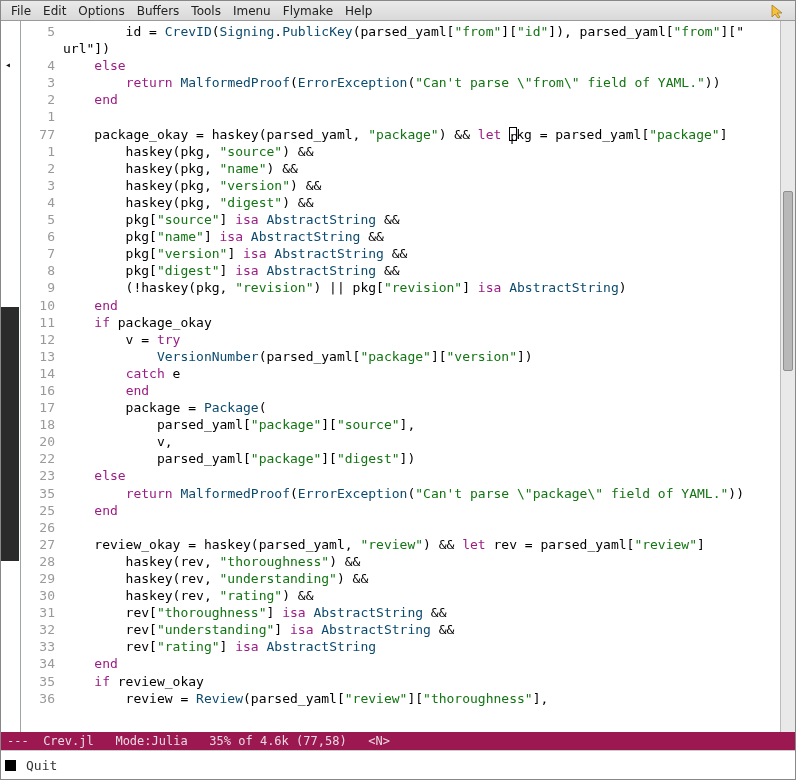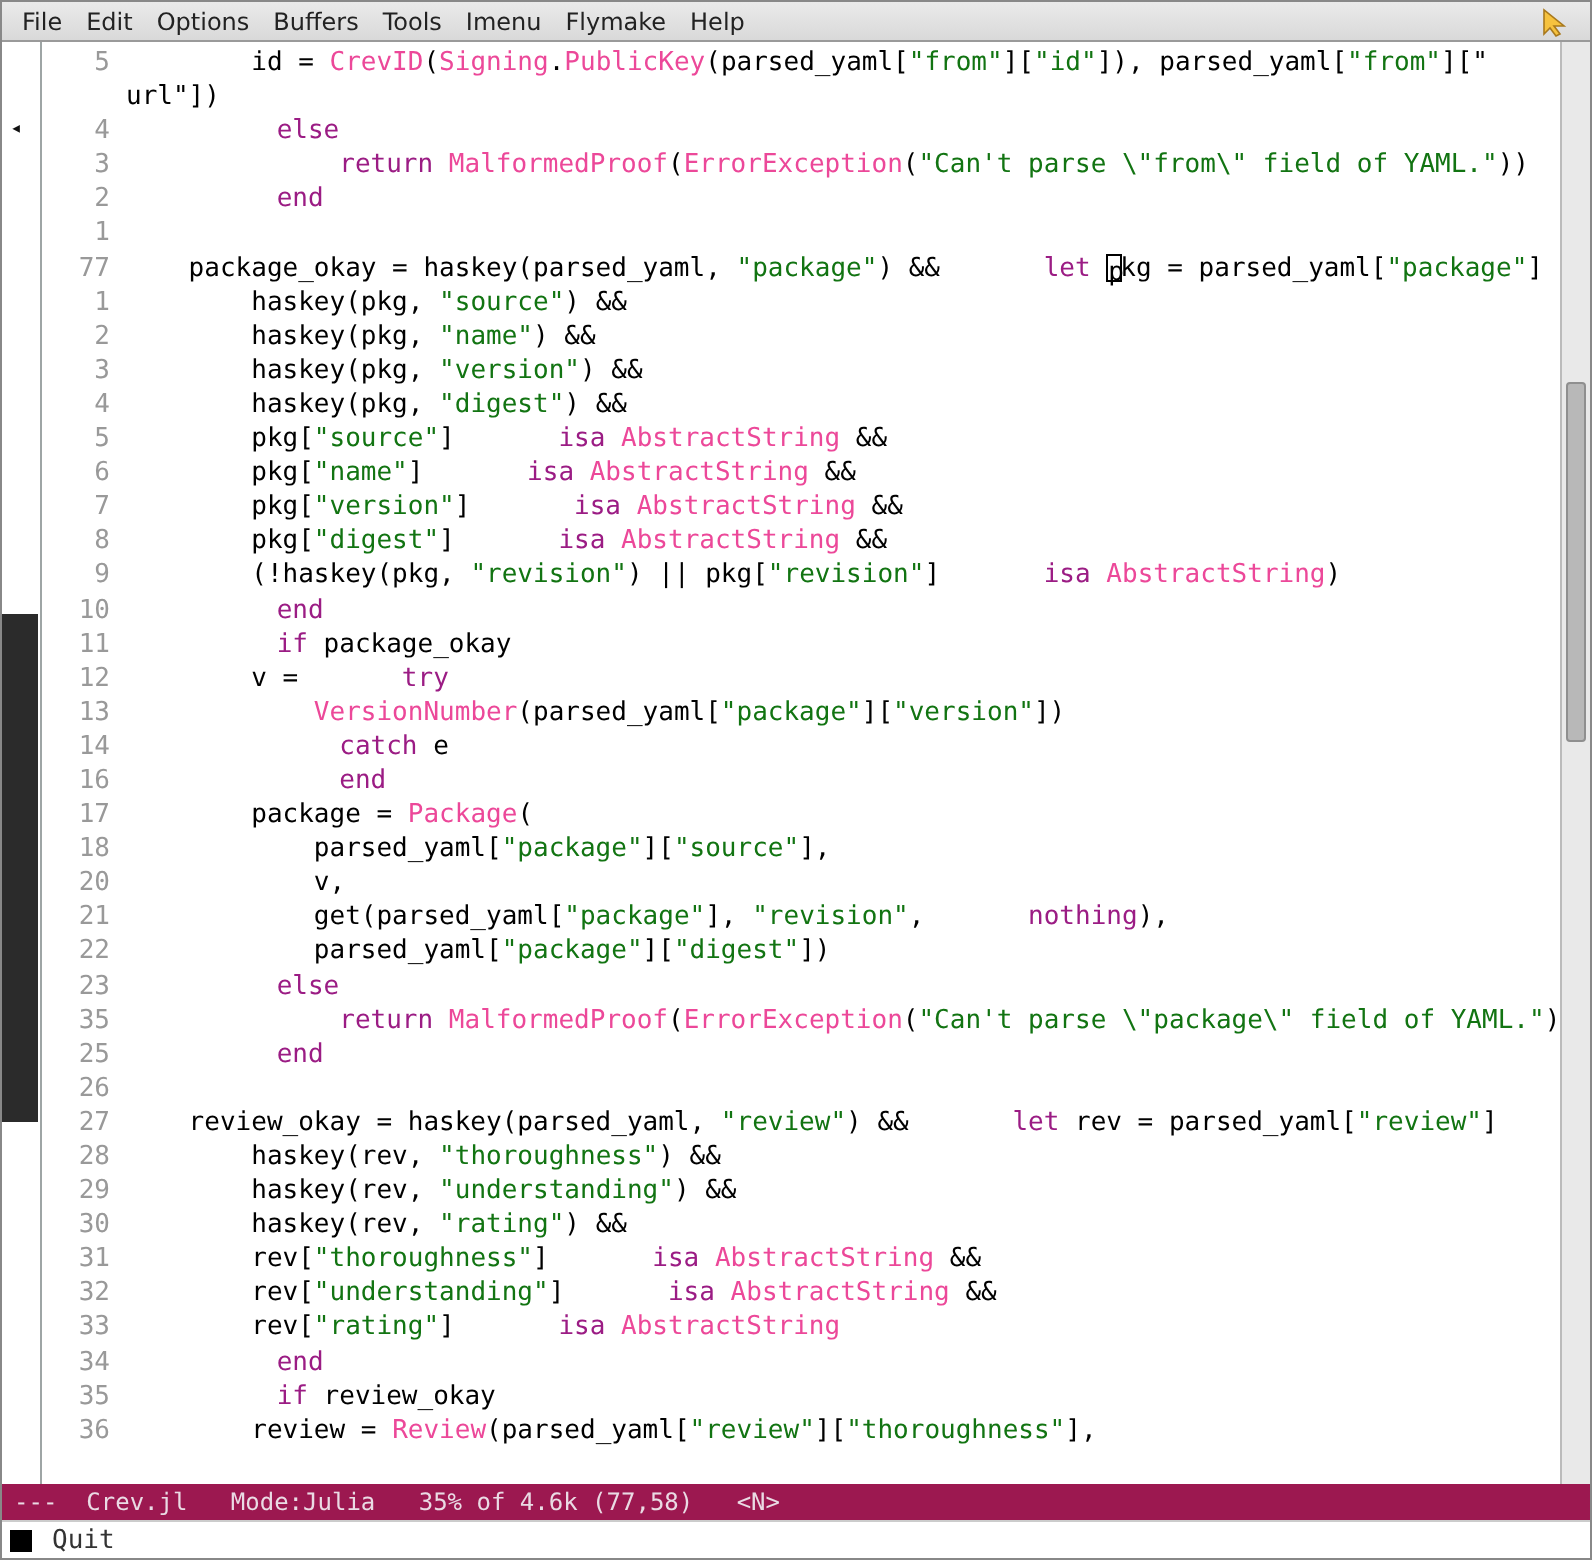--- a/index.html
+++ b/index.html
@@ -12,29 +12,29 @@
   .editor { flex: 1; display: flex; overflow: hidden; background: #ffffff; position: relative; }
   .gutter-bar { width: 20px; background: #fff; border-right: 1px solid #9ea5a5; position: relative; }
   .gutter-bar .dark-strip { position: absolute; left: 0; width: 18px; background: #2b2b2b; }
   .gutter-bar .arrow-left { position: absolute; left: 4px; font-size: 10px; color: #111; font-weight: bold;}
   .content { flex: 1; overflow: hidden; }
   .lines { padding-top: 2px; }
   .line { display: flex; height: 17.1px; line-height: 17.1px; white-space: pre; }
   .lineno { width: 42px; text-align: right; color: #999; padding-right: 8px; flex-shrink: 0; user-select: none; }
   .code { flex: 1; }
   
-  .kw { color: #9b1c84; margin-left: 44px; }       
+  .kw { color: #9b1c84; }       
   .str { color: #127412; }      
-  .num, .builtin { color: #ec4899; }
+  .num, .builtin { color: #0c4a6e; }
   .cursor-box { display:inline-block; border:1px solid #000; width: 8px; height: 14px; vertical-align: -2px; margin-right: -1px; }
   .scrollbar { width: 15px; background: #e9e9e9; border-left: 1px solid #bbb; display: flex; flex-direction: column; }
   .scrollbar .track { flex: 1; position: relative; }
   .scrollbar .thumb { position: absolute; left: 2px; right: 2px; top: 170px; height: 180px; background: #b8b8b8; border: 1px solid #8f8f8f; border-radius: 2px; }
   .modeline { display:flex; align-items:center; height: 18px; background: #9c1850; color: #eadbe4; padding: 0 6px; font-family: "DejaVu Sans Mono", monospace; font-size: 12px; }
-  .echo { display:flex; align-items:center; height: 19px; background: #fff; color: #333; padding: 0 4px; font-family: "DejaVu Sans Mono", monospace; border-top: 1px solid #ccc; }
+  .echo { display:flex; align-items:center; height: 29px; background: #fff; color: #333; padding: 0 4px; font-family: "DejaVu Sans Mono", monospace; border-top: 1px solid #ccc; }
   .echo .black-sq { display:inline-block; width: 11px; height: 11px; background:#000; margin-right: 10px; }
 </style>
 </head>
 <body>
 
 <div class="window">
 
   <div class="menubar">
     <span class="menu-item">File</span>
     <span class="menu-item">Edit</span>
@@ -76,21 +76,20 @@
         <div class="line"><span class="lineno">9</span><span class="code"><span>        (!haskey(pkg, <span class="str">"revision"</span>) || pkg[<span class="str">"revision"</span>] <span class="kw">isa</span> <span class="builtin">AbstractString</span>)</span></span></div>
         <div class="line"><span class="lineno">10</span><span class="code"><span>    <span class="kw">end</span></span></span></div>
         <div class="line"><span class="lineno">11</span><span class="code"><span>    <span class="kw">if</span> package_okay</span></span></div>
         <div class="line"><span class="lineno">12</span><span class="code"><span>        v = <span class="kw">try</span></span></span></div>
         <div class="line"><span class="lineno">13</span><span class="code"><span>            <span class="builtin">VersionNumber</span>(parsed_yaml[<span class="str">"package"</span>][<span class="str">"version"</span>])</span></span></div>
         <div class="line"><span class="lineno">14</span><span class="code"><span>        <span class="kw">catch</span> e</span></span></div>
         <div class="line"><span class="lineno">16</span><span class="code"><span>        <span class="kw">end</span></span></span></div>
         <div class="line"><span class="lineno">17</span><span class="code"><span>        package = <span class="builtin">Package</span>(</span></span></div>
         <div class="line"><span class="lineno">18</span><span class="code"><span>            parsed_yaml[<span class="str">"package"</span>][<span class="str">"source"</span>],</span></span></div>
         <div class="line"><span class="lineno">20</span><span class="code"><span>            v,</span></span></div>
-        <div class="line"><span class="lineno">21</span><span class="code"><span>            get(parsed_yaml[<span class="str">"package"</span>], <span class="str">"revision"</span>, <span class="kw">nothing</span>),</span></span></div>
         <div class="line"><span class="lineno">22</span><span class="code"><span>            parsed_yaml[<span class="str">"package"</span>][<span class="str">"digest"</span>])</span></span></div>
         <div class="line"><span class="lineno">23</span><span class="code"><span>    <span class="kw">else</span></span></span></div>
         <div class="line"><span class="lineno">35</span><span class="code"><span>        <span class="kw">return</span> <span class="builtin">MalformedProof</span>(<span class="builtin">ErrorException</span>(<span class="str">"Can't parse \"package\" field of YAML."</span>))</span></span></div>
         <div class="line"><span class="lineno">25</span><span class="code"><span>    <span class="kw">end</span></span></span></div>
         <div class="line"><span class="lineno">26</span><span class="code"><span></span></span></div>
         <div class="line"><span class="lineno">27</span><span class="code"><span>    review_okay = haskey(parsed_yaml, <span class="str">"review"</span>) &amp;&amp; <span class="kw">let</span> rev = parsed_yaml[<span class="str">"review"</span>]</span></span></div>
         <div class="line"><span class="lineno">28</span><span class="code"><span>        haskey(rev, <span class="str">"thoroughness"</span>) &amp;&amp;</span></span></div>
         <div class="line"><span class="lineno">29</span><span class="code"><span>        haskey(rev, <span class="str">"understanding"</span>) &amp;&amp;</span></span></div>
         <div class="line"><span class="lineno">30</span><span class="code"><span>        haskey(rev, <span class="str">"rating"</span>) &amp;&amp;</span></span></div>
         <div class="line"><span class="lineno">31</span><span class="code"><span>        rev[<span class="str">"thoroughness"</span>] <span class="kw">isa</span> <span class="builtin">AbstractString</span> &amp;&amp;</span></span></div>

